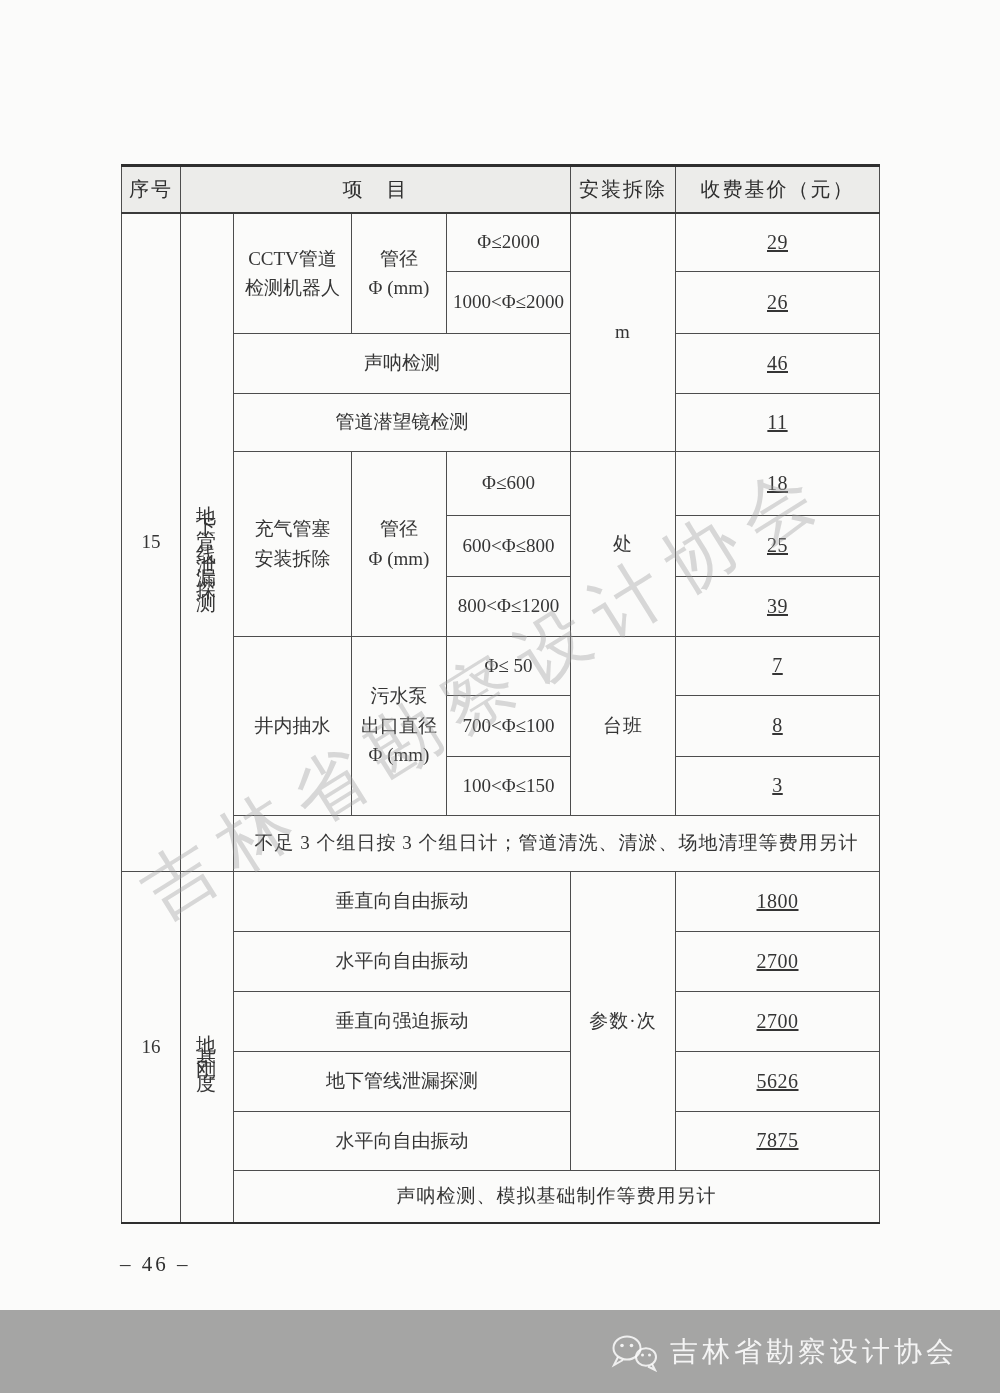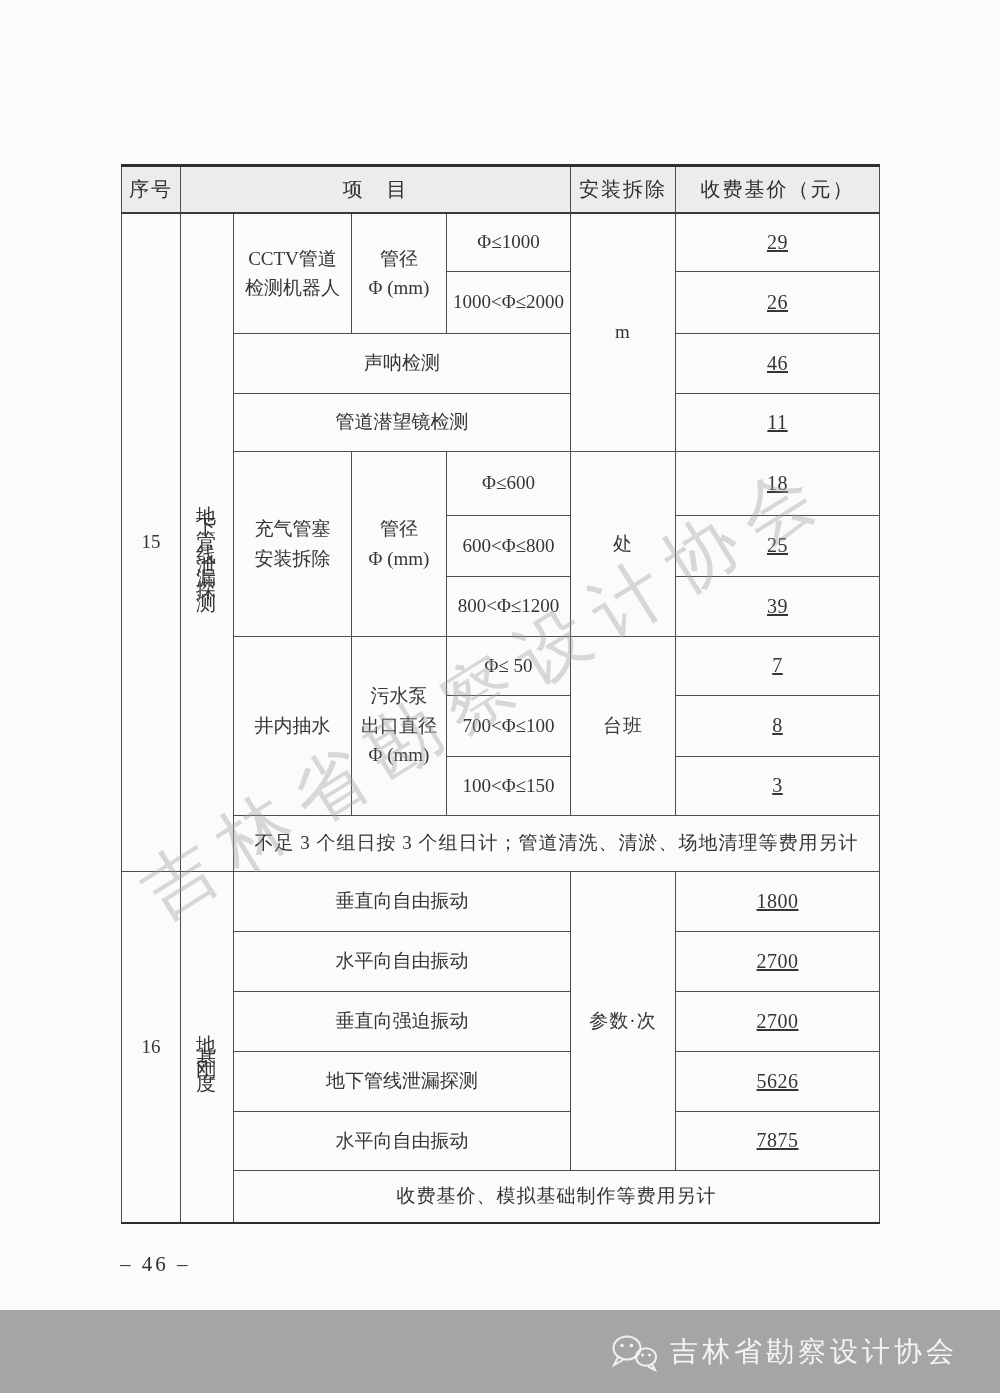--- a/index.html
+++ b/index.html
@@ -114,21 +114,21 @@
         <span class="vtext">地下管线泄漏探测</span>
       </td>
       <td rowspan="2">
         <span class="line">CCTV管道</span>
         <span class="line">检测机器人</span>
       </td>
       <td rowspan="2">
         <span class="line">管径</span>
         <span class="line">Φ (mm)</span>
       </td>
-      <td class="spec">Φ≤1000</td>
+      <td class="spec">Φ≤2000</td>
       <td rowspan="4" class="unit">m</td>
       <td class="price">29</td>
     </tr>
     <tr style="height:62px">
       <td class="spec">1000&lt;Φ≤2000</td>
       <td class="price">26</td>
     </tr>
     <tr style="height:60px">
       <td colspan="3">声呐检测</td>
       <td class="price">46</td>
@@ -200,21 +200,21 @@
     </tr>
     <tr style="height:60px">
       <td colspan="3">地下管线泄漏探测</td>
       <td class="price">5626</td>
     </tr>
     <tr style="height:59px">
       <td colspan="3">水平向自由振动</td>
       <td class="price">7875</td>
     </tr>
     <tr style="height:53px" class="last-row">
-      <td colspan="5" class="notecell">收费基价、模拟基础制作等费用另计</td>
+      <td colspan="5" class="notecell">声呐检测、模拟基础制作等费用另计</td>
     </tr>
   </tbody>
     </table>
 
   <div class="watermark">吉林省勘察设计协会</div>
 
   <div class="pageno">– 46 –</div>
 
   <div class="footer-bar">
     <div class="footer-brand">

